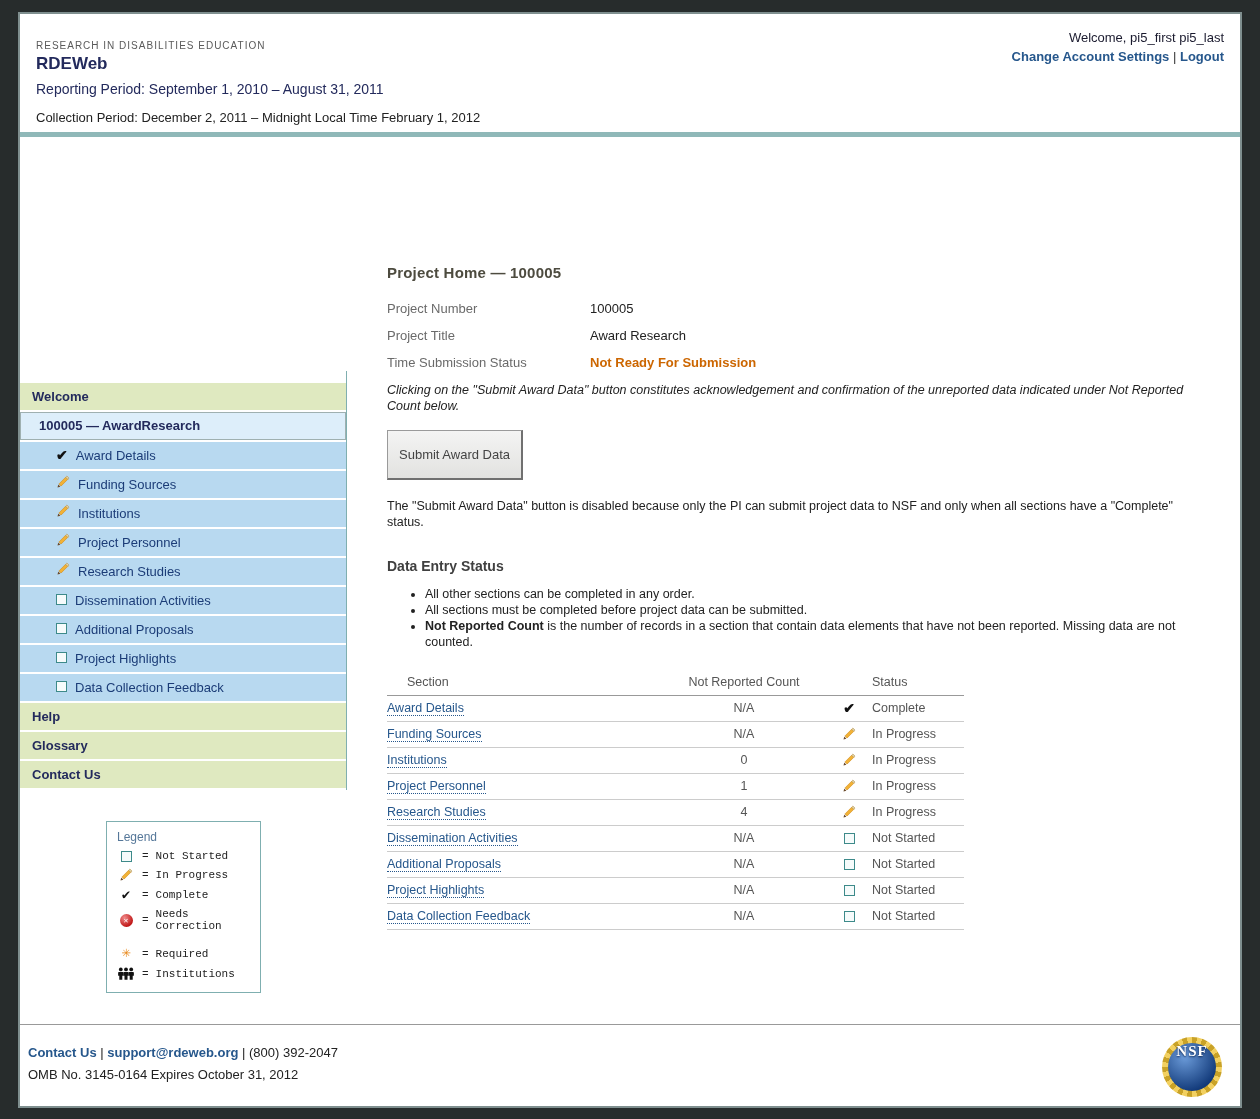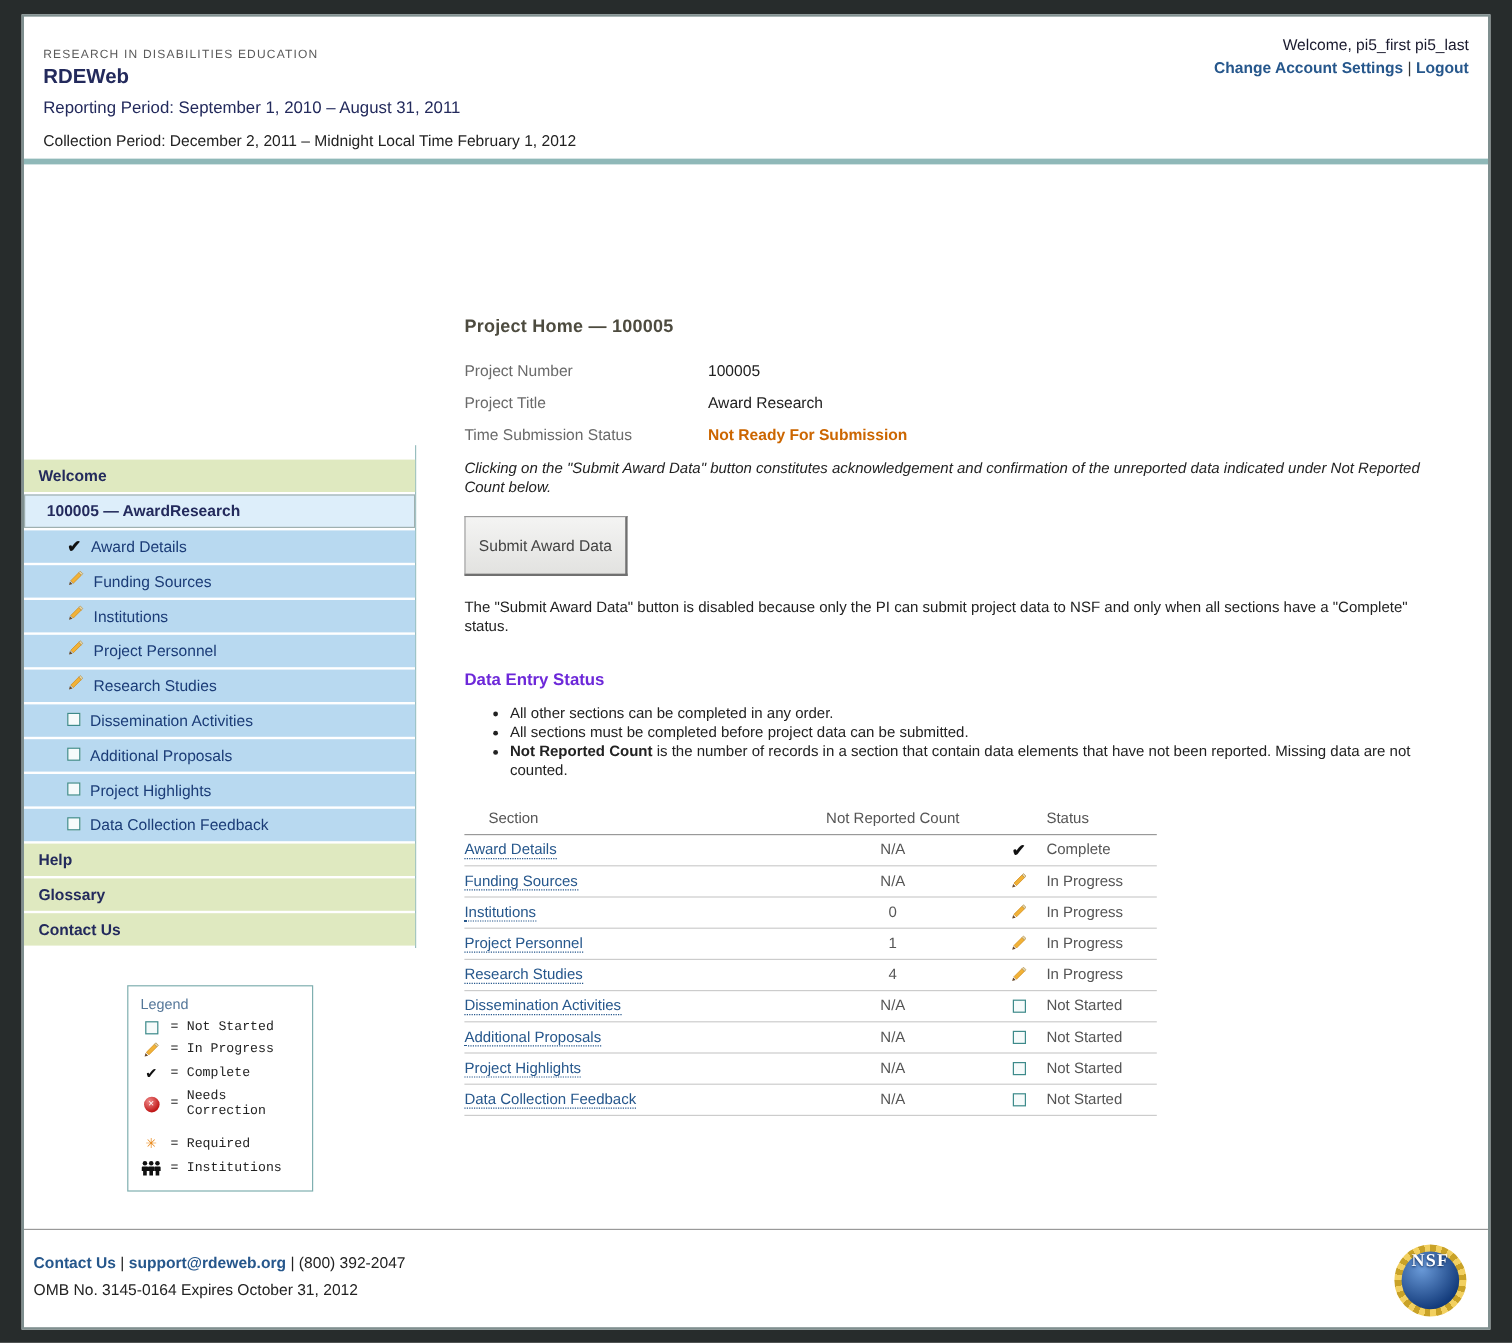--- a/index.html
+++ b/index.html
@@ -62,21 +62,21 @@
   .field-row { display:flex; margin-bottom:12px; font-size:13px; }
   .fl { width:203px; color:#6a6a6a; }
   .fv { color:#222; }
   .fv.hl { color:#cc6600; font-weight:bold; }
   .submit-note { font-size:12.5px; font-style:italic; color:#222; max-width:818px;
                  margin-top:2px; line-height:16px; }
   .btn { margin-top:16px; font-size:13px; color:#444; background:linear-gradient(#f4f4f3,#e2e2e0);
          border:1px solid #9a9a9a; border-right:2px solid #707070; border-bottom:2px solid #707070;
          padding:16px 11px; font-family:"Liberation Sans", sans-serif; cursor:default; }
   .disabled-note { font-size:12.5px; color:#222; max-width:818px; margin-top:18px; line-height:16px; }
-  .section-heading { font-size:14px; font-weight:bold; color:#6d28d9; margin-top:28px; }
+  .section-heading { font-size:14px; font-weight:bold; color:#404040; margin-top:28px; }
   ul.bullets { margin-top:12px; padding-left:38px; max-width:820px; }
   ul.bullets li { font-size:12.5px; color:#222; line-height:16px; }
 
   
   .tbl { width:577px; margin-top:20px; font-size:12.5px; }
   .trow { display:grid; grid-template-columns:272px 170px 40px 95px; align-items:center;
           height:26px; border-bottom:1px solid #ccc; }
   .thead { color:#555; border-bottom:1px solid #999; }
   .thead .c1 { padding-left:20px; }
   .c1 { }

